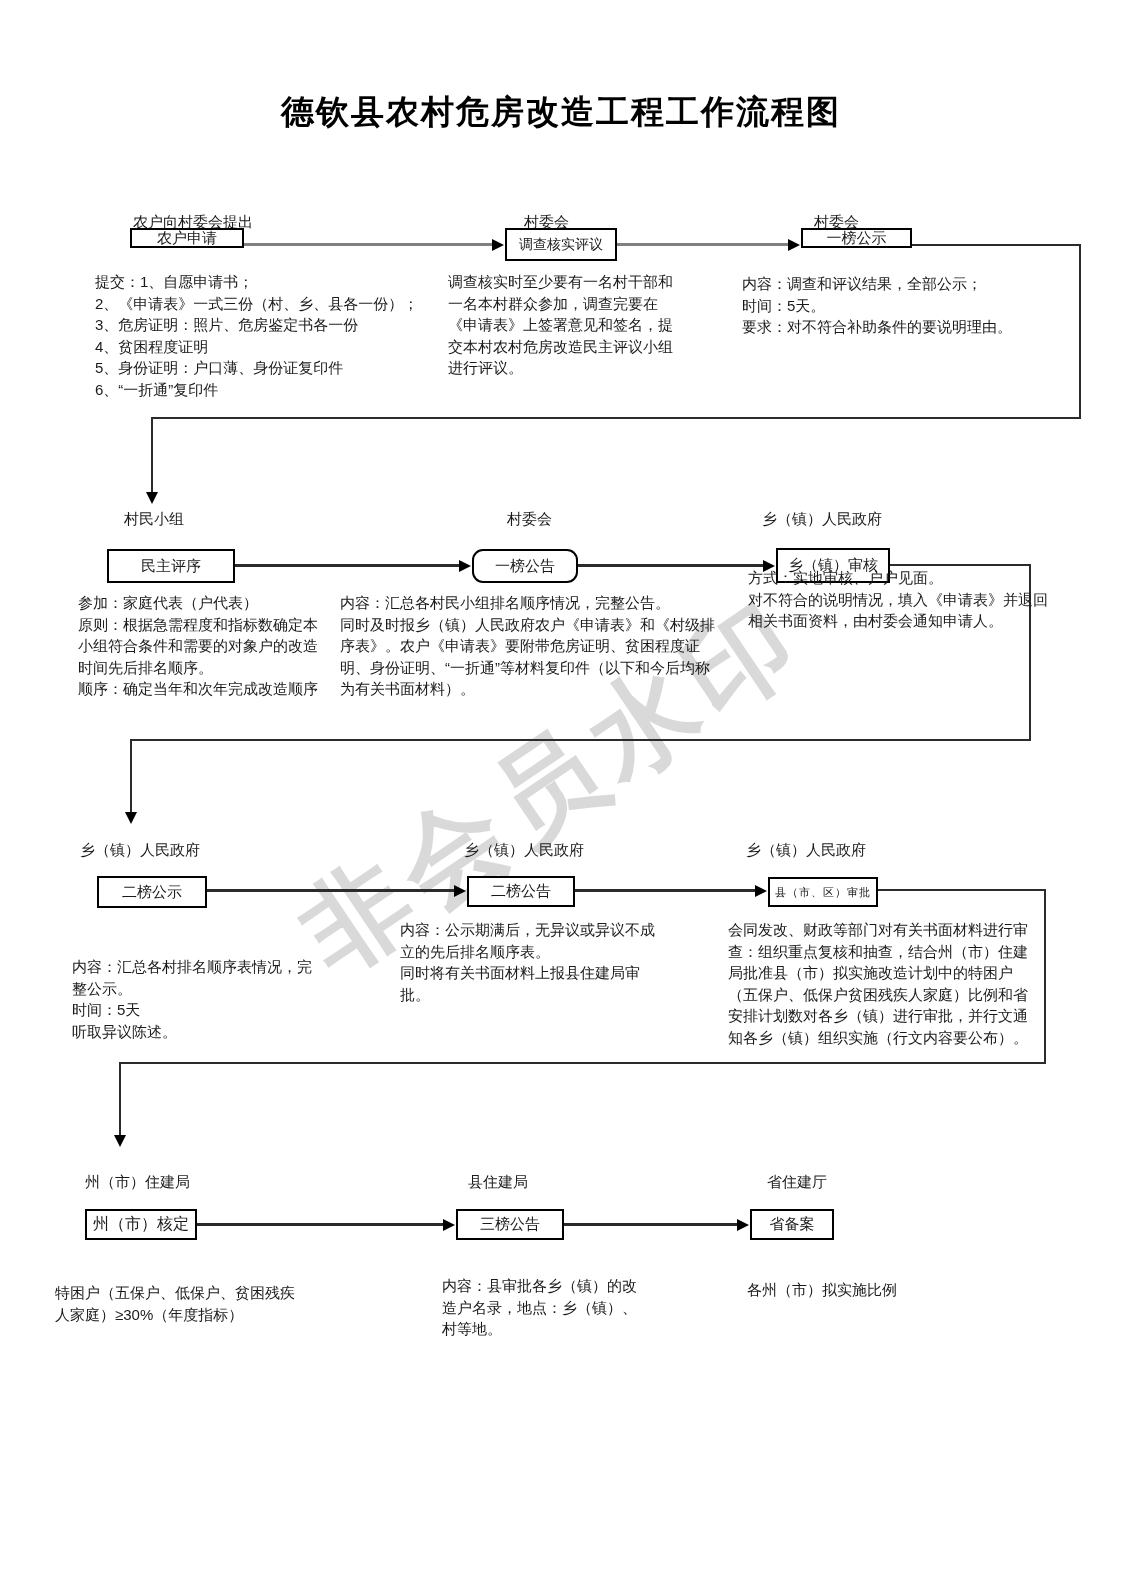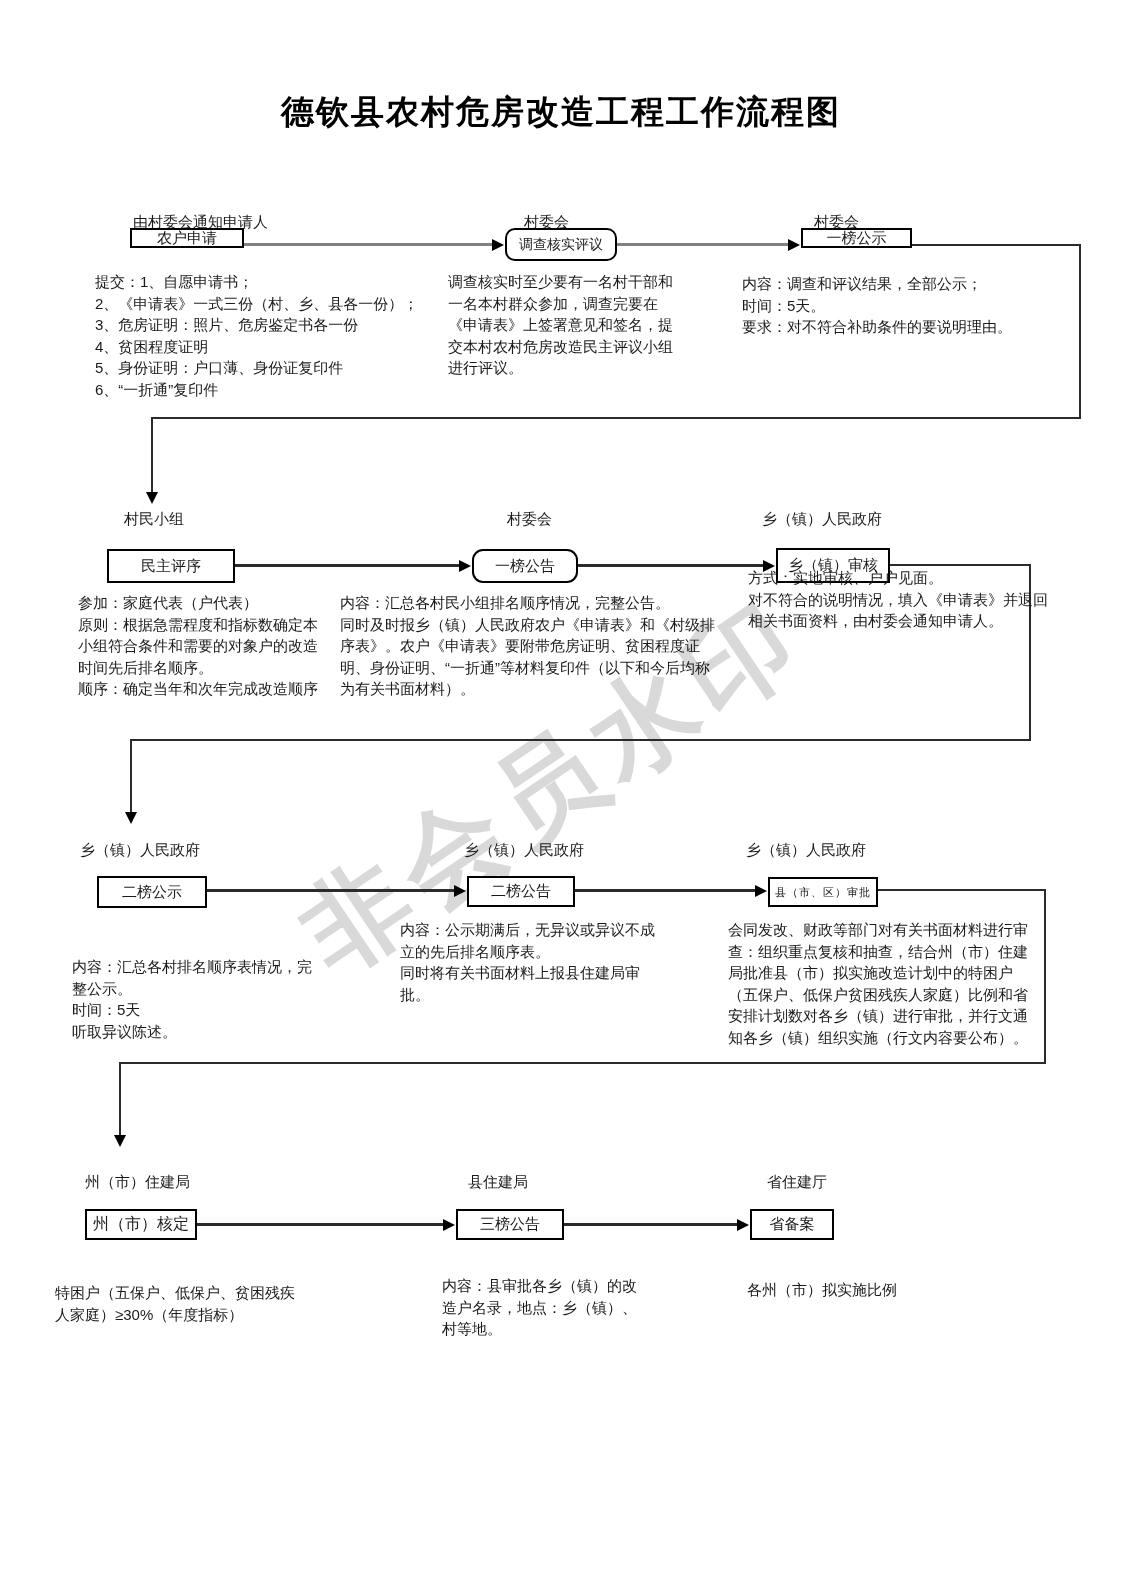--- a/index.html
+++ b/index.html
@@ -55,31 +55,31 @@
 </style>
 </head>
 <body>
 
 <div id="canvas">
 
   <div class="abs watermark">非会员水印</div>
 
   <div class="abs title">德钦县农村危房改造工程工作流程图</div>
 
-  <div class="abs actor" style="left:133px;top:213px;">由村委会通知申请人</div>
+  <div class="abs actor" style="left:133px;top:213px;">农户向村委会提出</div>
   <div class="abs node-box" style="left:130px;top:228px;width:114px;height:20px;">农户申请</div>
   <div class="abs desc" style="left:95px;top:271px;width:332px;">提交：1、自愿申请书；
 2、《申请表》一式三份（村、乡、县各一份）；
 3、危房证明：照片、危房鉴定书各一份
 4、贫困程度证明
 5、身份证明：户口薄、身份证复印件
 6、“一折通”复印件</div>
 
   <div class="abs actor" style="left:524px;top:213px;">村委会</div>
-  <div class="abs node-box" style="left:505px;top:228px;width:112px;height:33px;font-size:14px;border-radius:10px;">调查核实评议</div>
+  <div class="abs node-box" style="left:505px;top:228px;width:112px;height:33px;font-size:14px;">调查核实评议</div>
   <div class="abs desc" style="left:448px;top:271px;width:234px;">调查核实时至少要有一名村干部和一名本村群众参加，调查完要在《申请表》上签署意见和签名，提交本村农村危房改造民主评议小组进行评议。</div>
 
   <div class="abs actor" style="left:814px;top:213px;">村委会</div>
   <div class="abs node-box" style="left:801px;top:228px;width:111px;height:20px;">一榜公示</div>
   <div class="abs desc" style="left:742px;top:273px;width:282px;">内容：调查和评议结果，全部公示；
 时间：5天。
 要求：对不符合补助条件的要说明理由。</div>
 
   <div class="abs hline gray" style="left:244px;top:243px;width:248px;"></div>
   <div class="abs ah-r" style="left:492px;top:239px;"></div>

